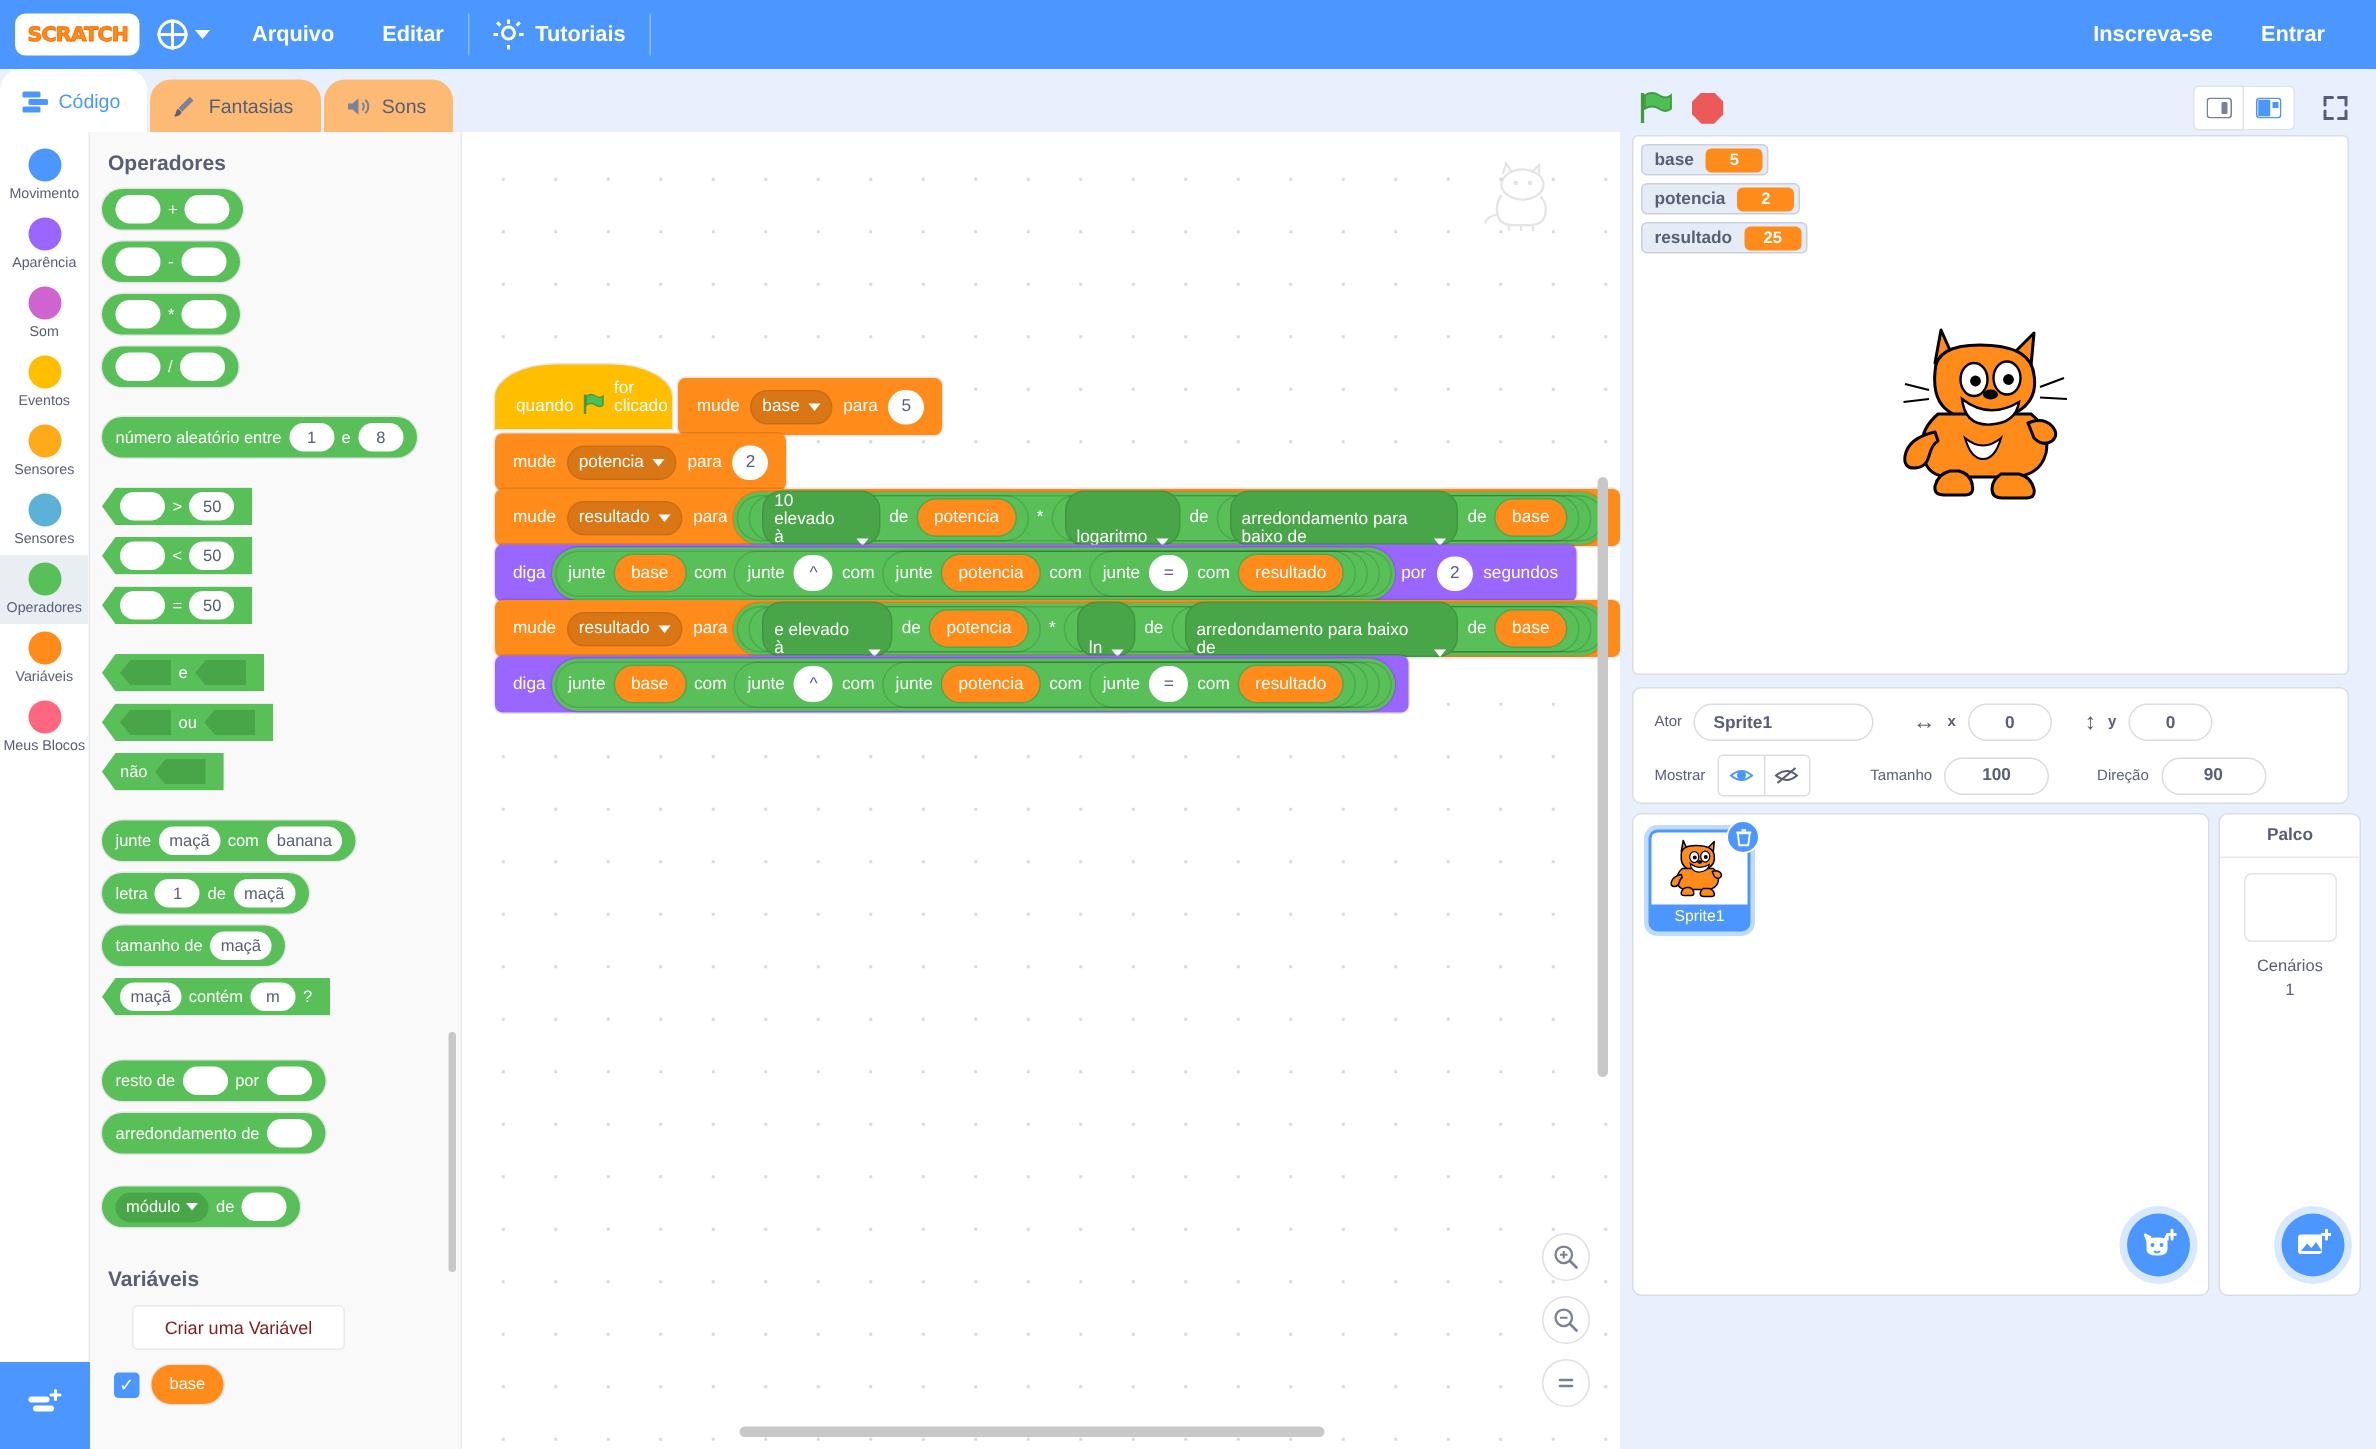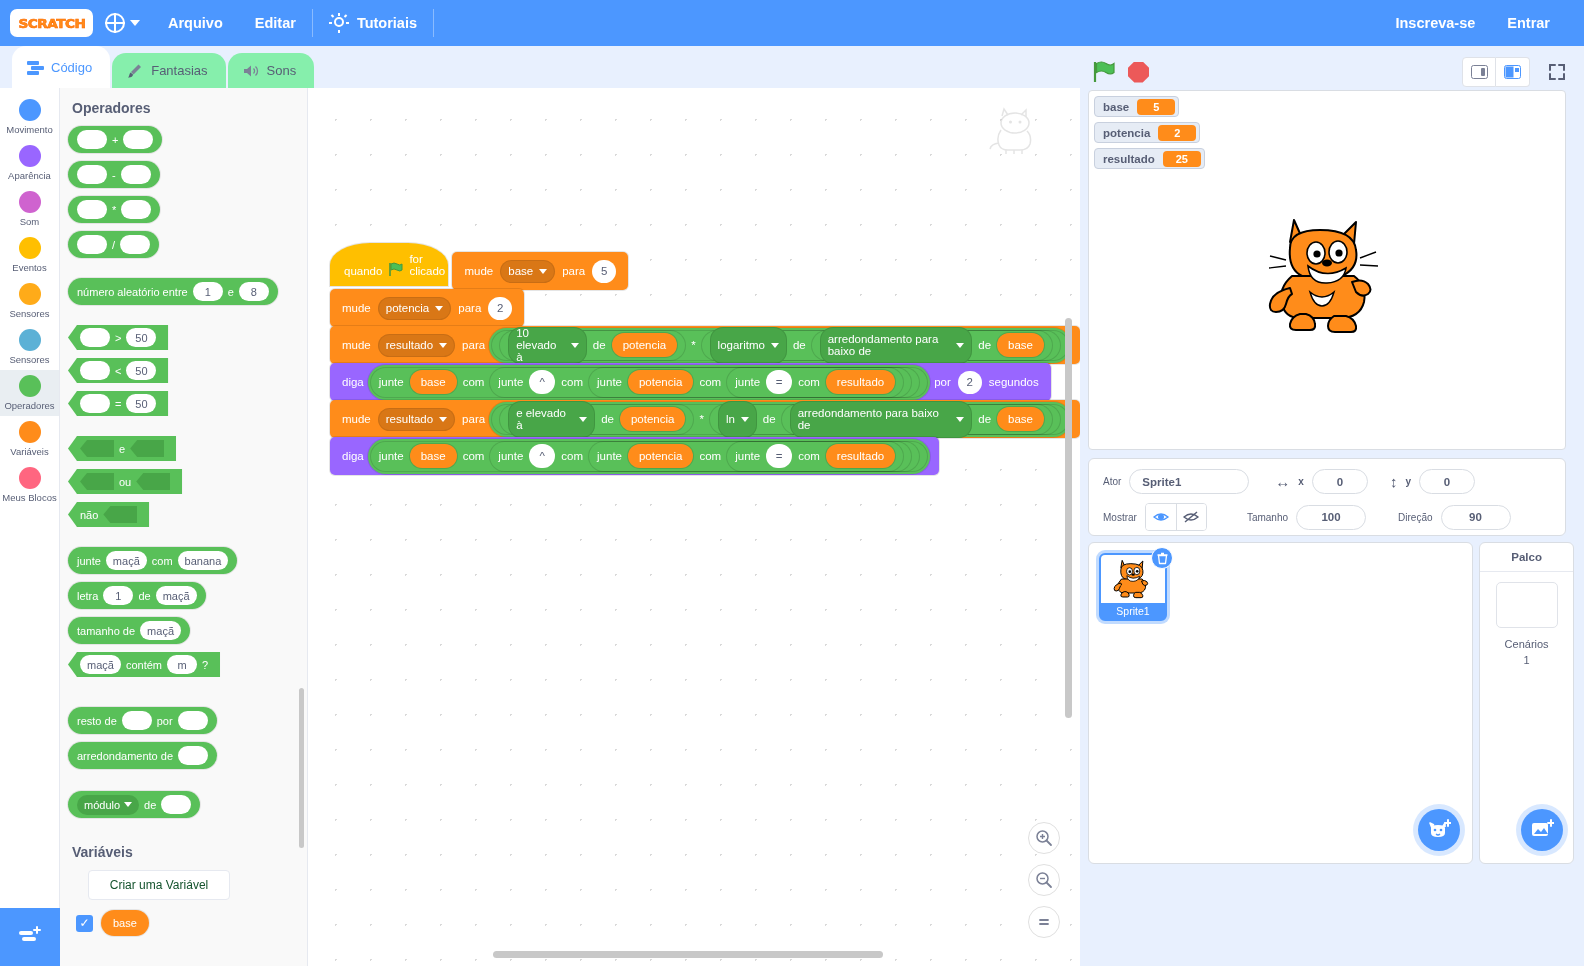--- a/index.html
+++ b/index.html
@@ -56,25 +56,25 @@
     position:absolute; left:5px; top:4px; width:10px;height:10px;border-radius:50%;
     border:2px solid #fff;
   }
   .ray { position:absolute; background:#fff; }
   .menu-right { margin-left:auto; display:flex; align-items:flex-start; padding-right:18px; }
   .menu-right .mb-item { font-size: 14.5px; }
 
   
   .tabrow {
     position: absolute; top: 46px; left: 0; width: 1080px; height: 42px;
-    display: flex; align-items: flex-end; padding-left: 12px;
+    display: flex; align-items: flex-end; padding-left: 0;
   }
   .tab {
     height: 35px; padding: 0 18px 0 14px; margin-right: 2px;
-    background: #86efac; color: #575e75;
+    background: #fdba74; color: #575e75;
     border-radius: 14px 14px 0 0; display:flex; align-items:center;
     font-size: 13px; cursor:pointer;
   }
   .tab.active { background:#fff; color:#4c97ff; height: 42px; }
   .tab-ico { width:18px;height:18px;margin-right:7px; display:flex;align-items:center;justify-content:center;}
   .ico-code { position:relative; width:17px; height:13px; }
   .ico-code i {
     position:absolute; display:block; height:4px; border-radius:1px; background:#4c97ff;
   }
 
@@ -104,21 +104,21 @@
   .slotw { background:#fff; border-radius:12px; min-width:30px; height:19px;
            display:inline-flex;align-items:center;justify-content:center; color:#575e75; font-size:11px; padding:0 7px;}
   .slotb { background:#48a648; border-radius:0; width:34px; height:17px;
            clip-path: polygon(7px 0,100% 0,100% 50%,100% 100%,7px 100%,0 50%); }
   .pal-spacer { height: 12px; }
   .drop { background:#48a648; border-radius:12px; height:20px; display:inline-flex;
           align-items:center; padding:0 7px; gap:4px; color:#fff; font-size:11px;}
   .carets { width:0;height:0;border-left:4px solid transparent;border-right:4px solid transparent;border-top:5px solid #fff; }
   .varbtn { display:block; width:142px; margin:10px 0 10px 20px; padding:7px 0;
             border:1px solid #e6e9f0; border-radius:4px; background:#fff;
-            color:#14532d; font-size:12px; text-align:center; cursor:pointer; }
+            color:#7f1d1d; font-size:12px; text-align:center; cursor:pointer; }
   .varrow { display:flex; align-items:center; gap:8px; margin-left:8px;}
   .chk { width:17px;height:17px;border-radius:3px;background:#4c97ff;color:#fff;
          font-size:12px;display:flex;align-items:center;justify-content:center;}
   .varblk { background:#ff8c1a; border-radius:14px; height:26px; padding:0 12px;
             display:inline-flex;align-items:center; color:#fff; font-size:11px;
             box-shadow:0 0 0 1px rgba(0,0,0,0.08);}
   .pal-scroll { position:absolute; right:3px; top:600px; width:5px; height:160px;
                 background:#c8c8c8; border-radius:3px; }
 
   .ext-btn {
@@ -159,21 +159,21 @@
     background:#fff; color:#575e75; border-radius:12px; min-width:24px; height:23px;
     display:inline-flex;align-items:center;justify-content:center;padding:0 7px; font-size:11.5px;
   }
   .gop {
     background:#59c059; border-radius:15px; height:29px; padding:0 8px; gap:6px;
     display:inline-flex; align-items:center; box-shadow: 0 0 0 1px rgba(0,0,0,0.12);
   }
   .gop.outer { box-shadow: 0 0 0 1px rgba(0,0,0,0.12), 0 0 0 3px #59c059, 0 0 0 4px rgba(0,0,0,0.10); }
   .gdrop {
     background:#48a648; border-radius:13px; height:37px; padding:0 8px; gap:6px;
-    display:inline-flex;align-items:center; color:#fff; font-size:11.5px;
+    display:inline-flex;align-items:flex-end; color:#fff; font-size:11.5px;
     box-shadow: inset 0 0 0 1px rgba(0,0,0,0.10);
   }
   .vpill {
     background:#ff8c1a; border-radius:13px; height:24px; padding:0 11px;
     display:inline-flex;align-items:center;color:#fff;font-size:11.5px;
     box-shadow:0 0 0 1px rgba(0,0,0,0.12);
   }
   .wslot {
     background:#fff; color:#575e75; border-radius:13px; min-width:26px; height:24px;
     display:inline-flex;align-items:center;justify-content:center;padding:0 8px;font-size:11.5px;

